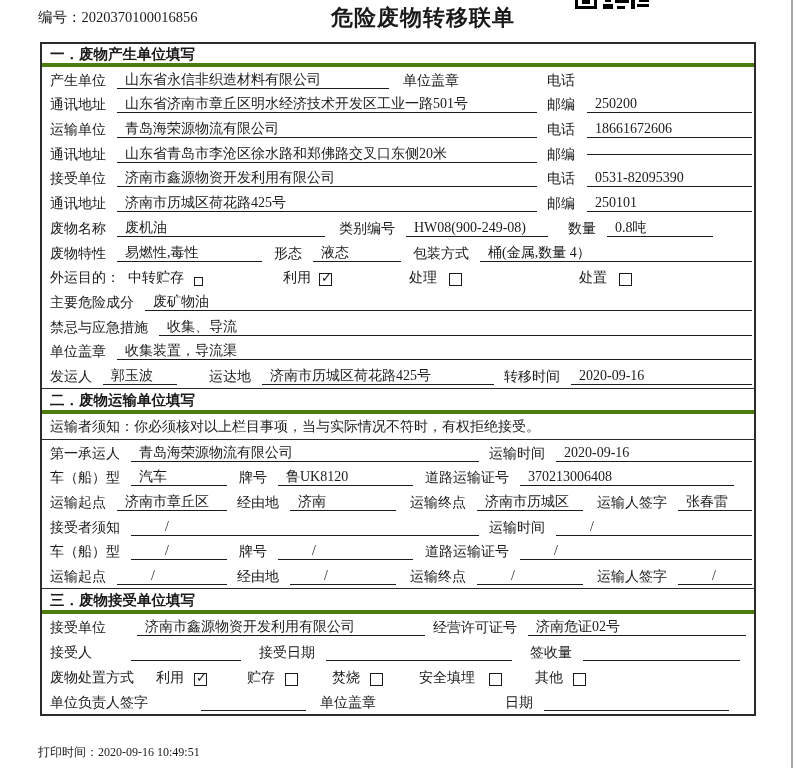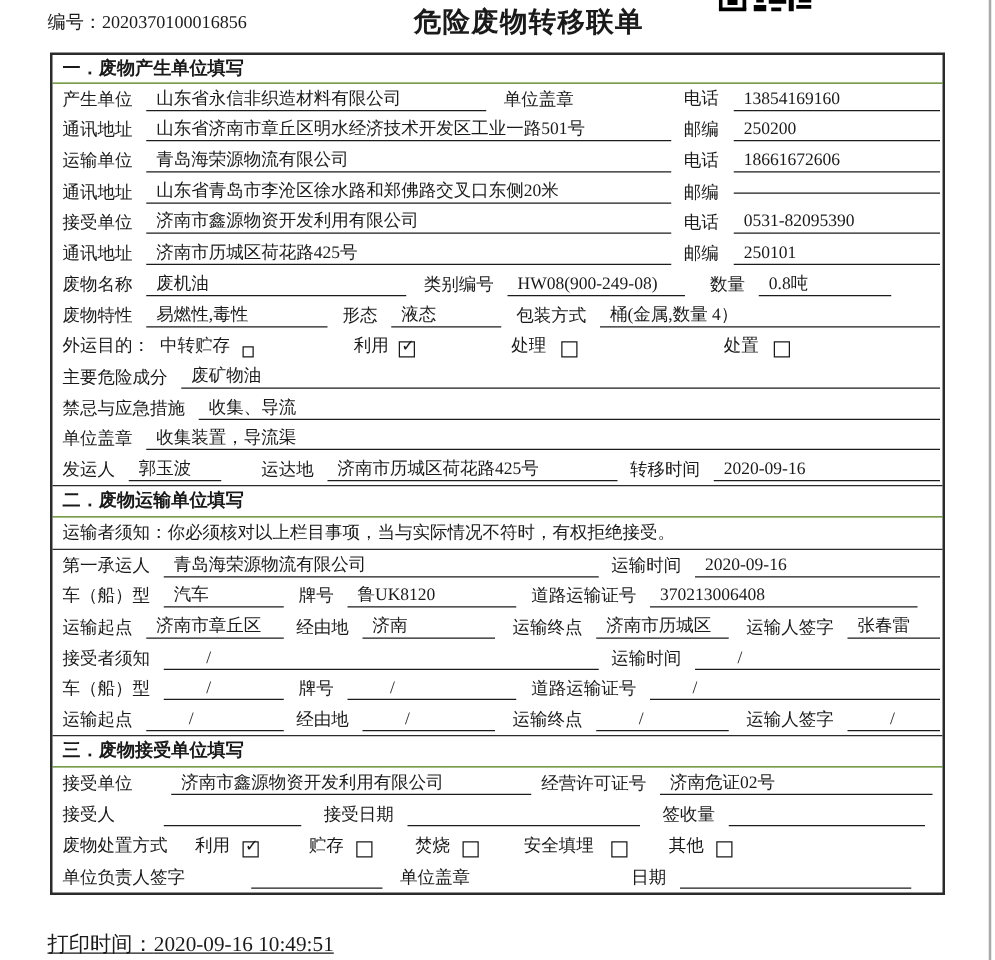--- a/index.html
+++ b/index.html
@@ -9,22 +9,22 @@
 
   .doc-number { position:absolute; left:38px; top:8px; font-size:14.5px; white-space:nowrap; }
   .doc-title  { position:absolute; left:331px; top:3px; font-size:22px; font-weight:bold;
                 font-family:"Liberation Sans","DejaVu Sans",sans-serif; letter-spacing:1px; white-space:nowrap; }
   .qr-frag { position:absolute; left:575px; top:0; width:76px; height:10px; }
   .scan-edge { position:absolute; right:3px; top:0; width:2px; height:768px; background:#a8a8a8; }
 
   .form { position:absolute; left:40px; top:42px; width:716px; border:2px solid #2b2b2b; background:#fff; }
 
   .sec-header { height:23px; line-height:22px; padding:0 8px; font-weight:bold; font-size:14.5px;
-                font-family:Liberation Serif, serif;
-                border-bottom:1px solid #4d7c0f; white-space:nowrap; }
+                font-family:Liberation Mono, monospace;
+                border-bottom:4px solid #4d7c0f; white-space:nowrap; }
   .sec-header.mid { height:26px; line-height:25px; border-top:1px solid #2b2b2b; }
   .note { height:26px; line-height:25px; padding:0 8px; font-size:14px; border-bottom:1px solid #2b2b2b; white-space:nowrap; }
 
   .row { display:flex; align-items:flex-end; height:24.7px; padding:0 0 3px 8px; font-size:14px; }
   .row.r25 { height:25px; }
   .lbl { white-space:nowrap; line-height:17px; margin-right:11px; flex:0 0 auto; }
   .val { border-bottom:1px solid #1c1c1c; white-space:nowrap; line-height:17px;
          padding:0 2px 0 8px; flex:0 0 auto; overflow:visible; }
   .val.fill { flex:1 1 auto; margin-right:2px; }
   .val.slash { padding-left:34px; }
@@ -34,21 +34,21 @@
   .rp .lbl { margin-right:12px; }
   .rp .val { flex:1 1 auto; margin-right:2px; }
   .lp .val.lfill { flex:1 1 auto; margin-right:10px; }
 
   .cbox { display:inline-block; width:13px; height:13px; border:1.5px solid #1a1a1a;
           margin-left:8px; position:relative; flex:0 0 auto; }
   .cbox .mark { position:absolute; left:0; top:-3px; width:13px; text-align:center;
                 font-size:13px; line-height:13px; font-family:"DejaVu Sans",sans-serif; }
   .cbox.small { width:9px; height:9px; border-width:1px; }
 
-  .print-line { position:absolute; left:38px; top:744px; font-size:17px; white-space:nowrap;text-decoration:underline; }
+  .print-line { position:absolute; left:38px; top:744px; font-size:12px; white-space:nowrap; }
 </style>
 </head>
 <body>
 
 <div class="sheet">
 
   <div class="doc-number"><span>编号：</span><span>2020370100016856</span></div>
 
   <div class="doc-title">危险废物转移联单</div>
 
@@ -73,21 +73,20 @@
     <div class="sec-header">一．废物产生单位填写</div>
 
     <div class="row">
       <div class="lp">
         <span class="lbl">产生单位</span>
         <span class="val" style="width:272px">山东省永信非织造材料有限公司</span>
         <span class="lbl" style="margin-left:14px;margin-right:0">单位盖章</span>
       </div>
       <div class="rp">
         <span class="lbl">电话</span>
-        <span class="val">13854169160</span>
       </div>
     </div>
 
     <div class="row">
       <div class="lp">
         <span class="lbl">通讯地址</span>
         <span class="val lfill">山东省济南市章丘区明水经济技术开发区工业一路501号</span>
       </div>
       <div class="rp">
         <span class="lbl">邮编</span>

